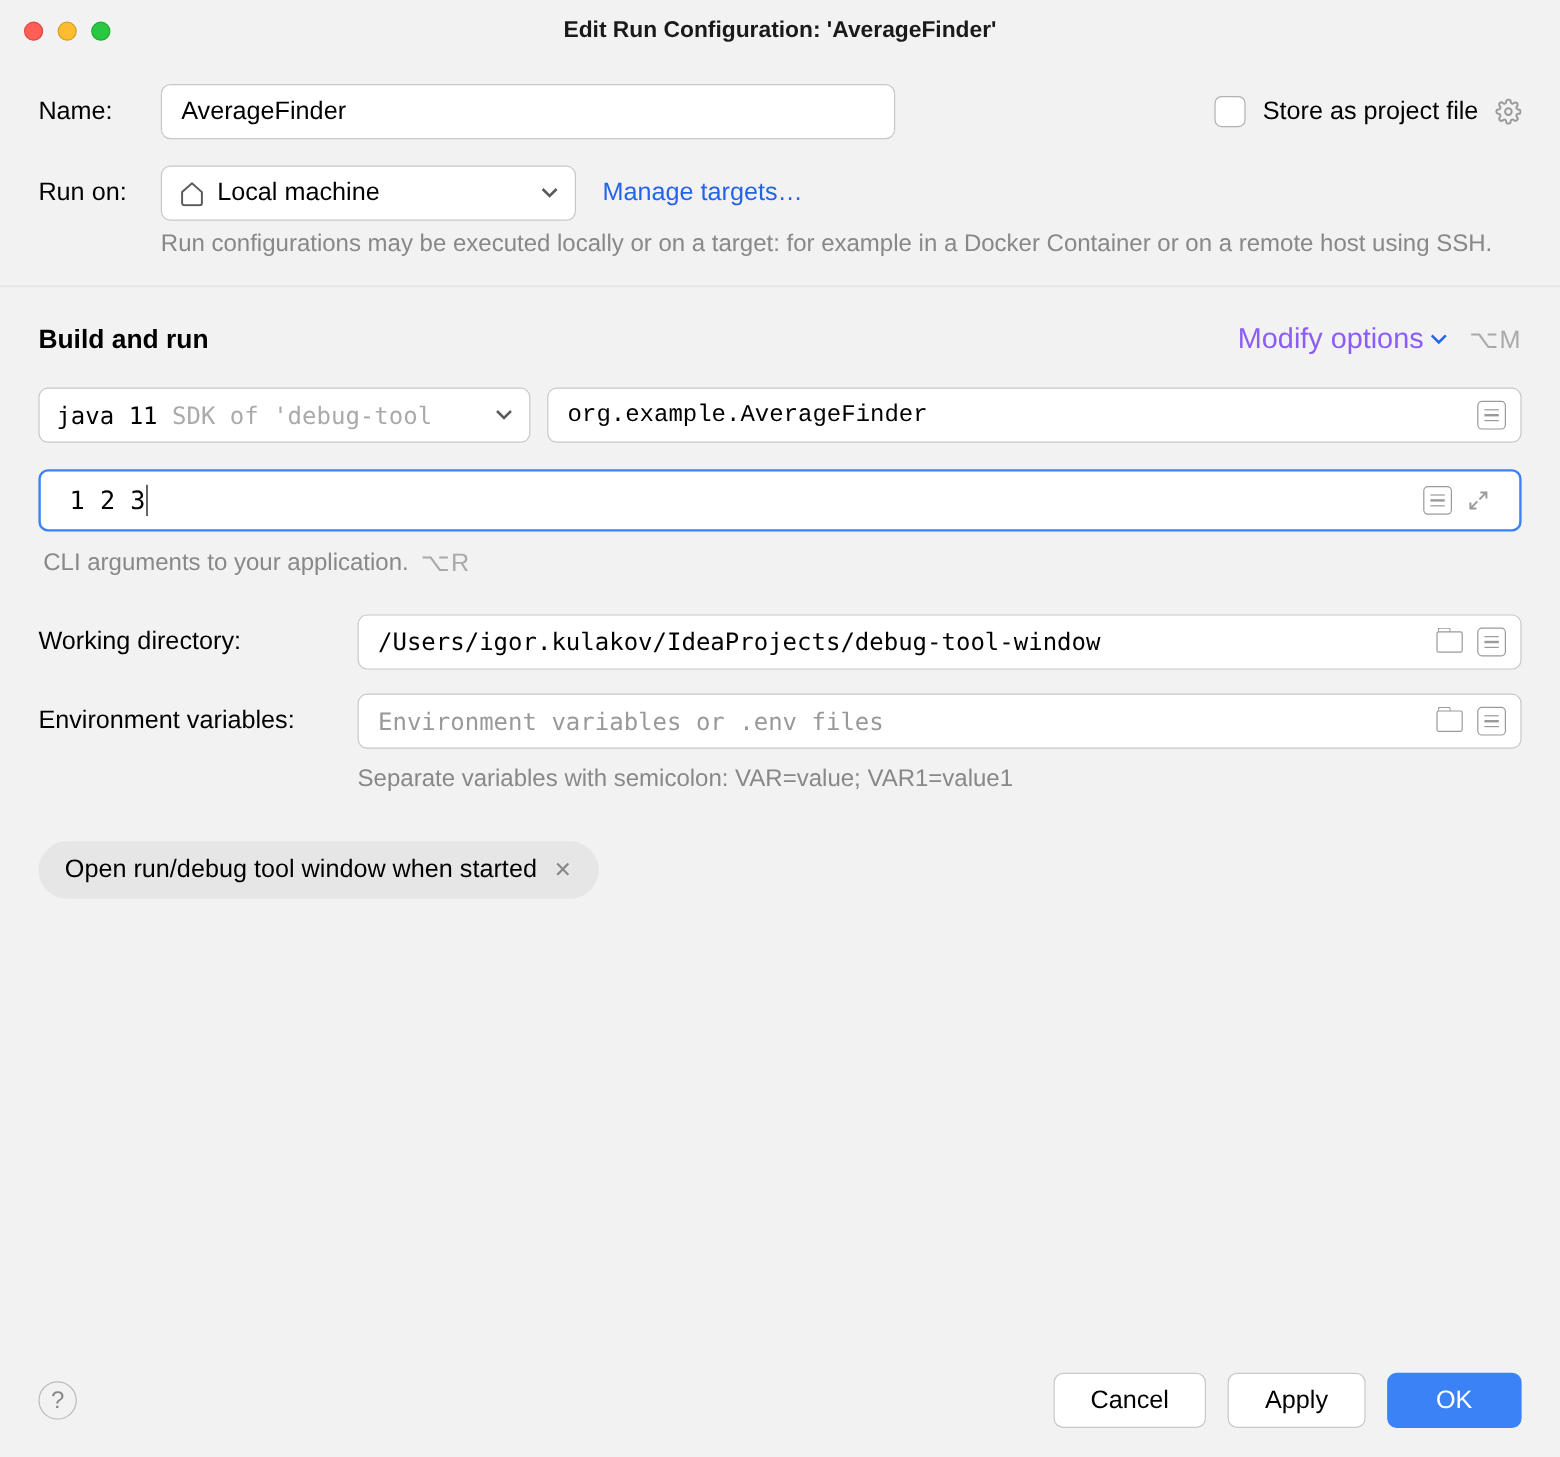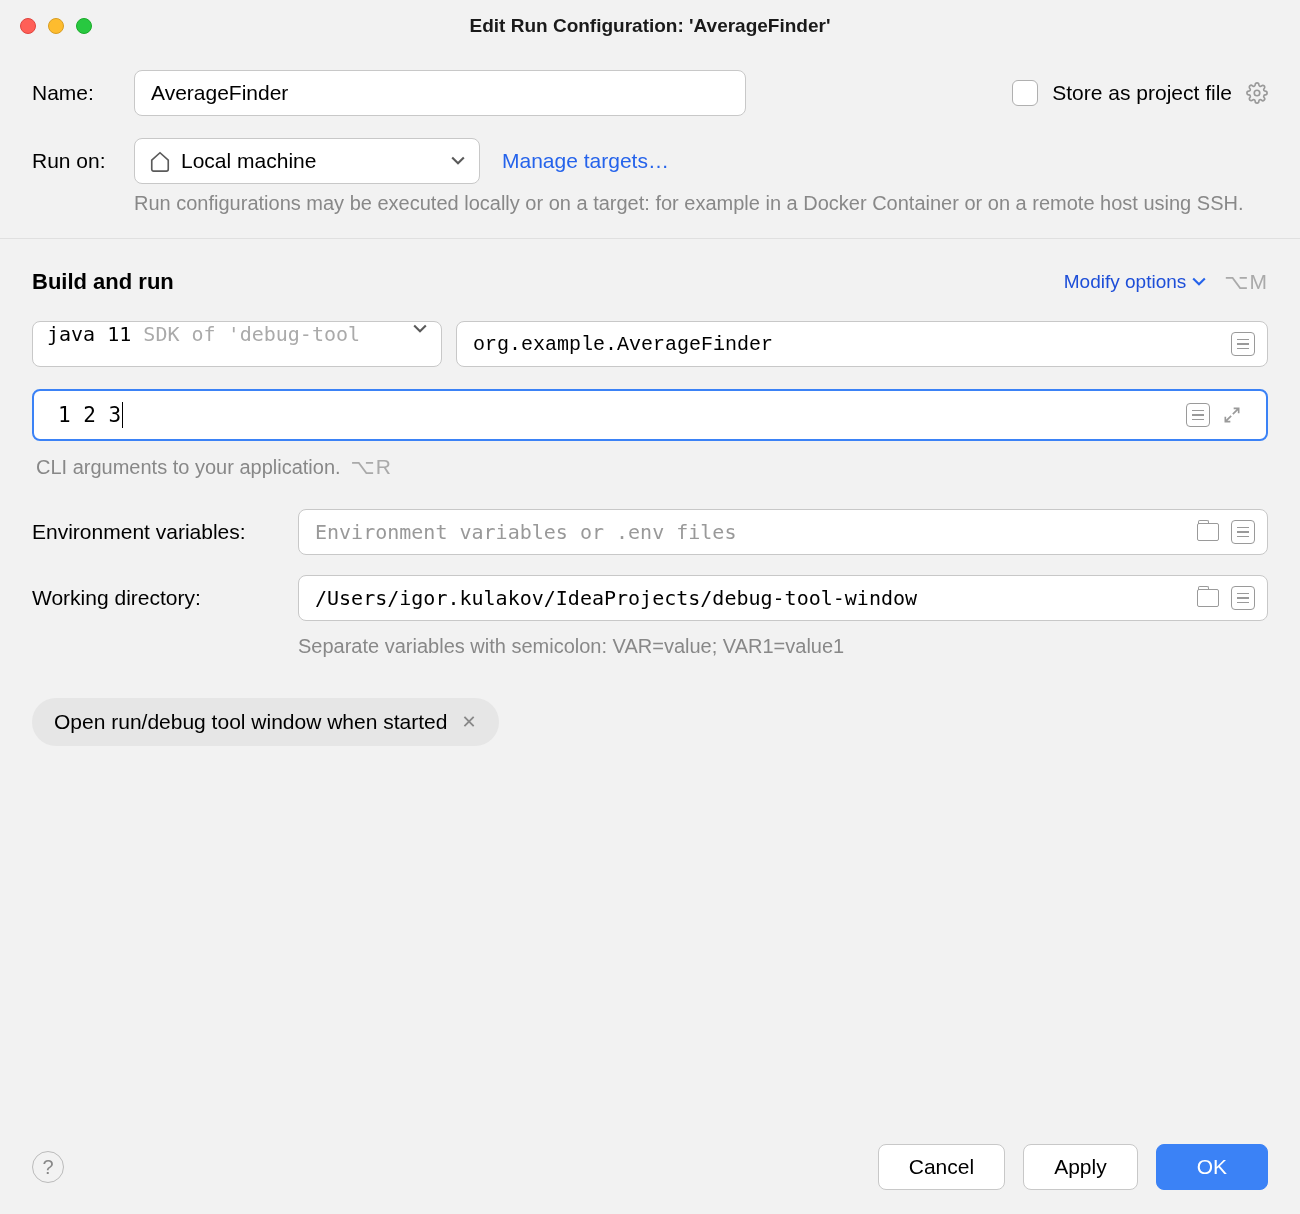--- a/index.html
+++ b/index.html
@@ -117,42 +117,43 @@
   .section-title {
     font-size: 22px;
     font-weight: 600;
   }
   .mod-right {
     display: flex;
     align-items: center;
     gap: 8px;
   }
   .mod-link {
-    color: #1d4ed8;
-    font-size: 19px;
+    color: #8b5cf6;
+    font-size: 24px;
     cursor: pointer;
     display: flex;
     align-items: center;
     gap: 6px;
   }
   .shortcut {
     color: #aaa;
     font-size: 21px;
     margin-left: 10px;
     letter-spacing: 1px;
   }
   .build-row {
     display: flex;
     gap: 14px;
     margin-bottom: 22px;
   }
   .sdk-select {
     width: 410px;
     padding: 0 14px;
     display: flex;
+    align-items: center;
     justify-content: space-between;
     font-family: "SF Mono", Menlo, monospace;
     font-size: 20px;
   }
   .sdk-dim { color: #aaa; }
   .main-class {
     flex: 1;
     display: flex;
     align-items: center;
     justify-content: space-between;
@@ -399,49 +400,49 @@
       </svg>
     </div>
   </div>
 
   <div class="args-hint">
     <span>CLI arguments to your application.</span>
     <span class="shortcut" style="margin-left:4px">⌥R</span>
   </div>
 
   <div class="field-row">
+    <div class="field-label">Working directory:</div>
+    <div class="input field-input">
+      <span>/Users/igor.kulakov/IdeaProjects/debug-tool-window</span>
+      <div class="field-icons">
+        <div class="folder-icon"></div>
+        <div class="list-icon">
+            <div></div>
+            <div></div>
+            <div></div>
+          </div>
+      </div>
+    </div>
+  </div>
+
+  <div class="field-row">
     <div class="field-label">Environment variables:</div>
     <div class="input field-input">
       <span class="placeholder">Environment variables or .env files</span>
       <div class="field-icons">
         <div class="folder-icon"></div>
         <div class="list-icon">
             <div></div>
             <div></div>
             <div></div>
           </div>
       </div>
     </div>
   </div>
 
-  <div class="field-row">
-    <div class="field-label">Working directory:</div>
-    <div class="input field-input">
-      <span>/Users/igor.kulakov/IdeaProjects/debug-tool-window</span>
-      <div class="field-icons">
-        <div class="folder-icon"></div>
-        <div class="list-icon">
-            <div></div>
-            <div></div>
-            <div></div>
-          </div>
-      </div>
-    </div>
-  </div>
-
   <div class="env-hint">Separate variables with semicolon: VAR=value; VAR1=value1</div>
 
   <div class="chip">
     <span>Open run/debug tool window when started</span>
     <span class="chip-close">✕</span>
   </div>
 
 </div>
 
 <div class="footer">

